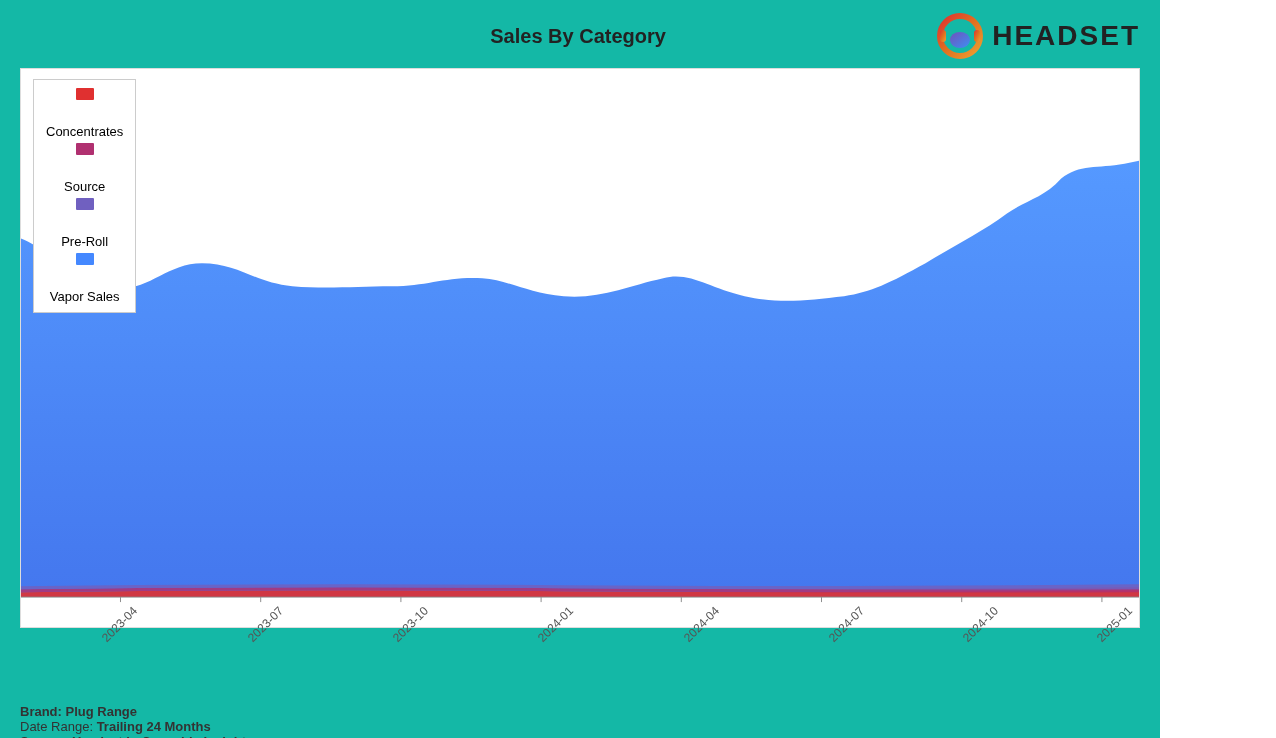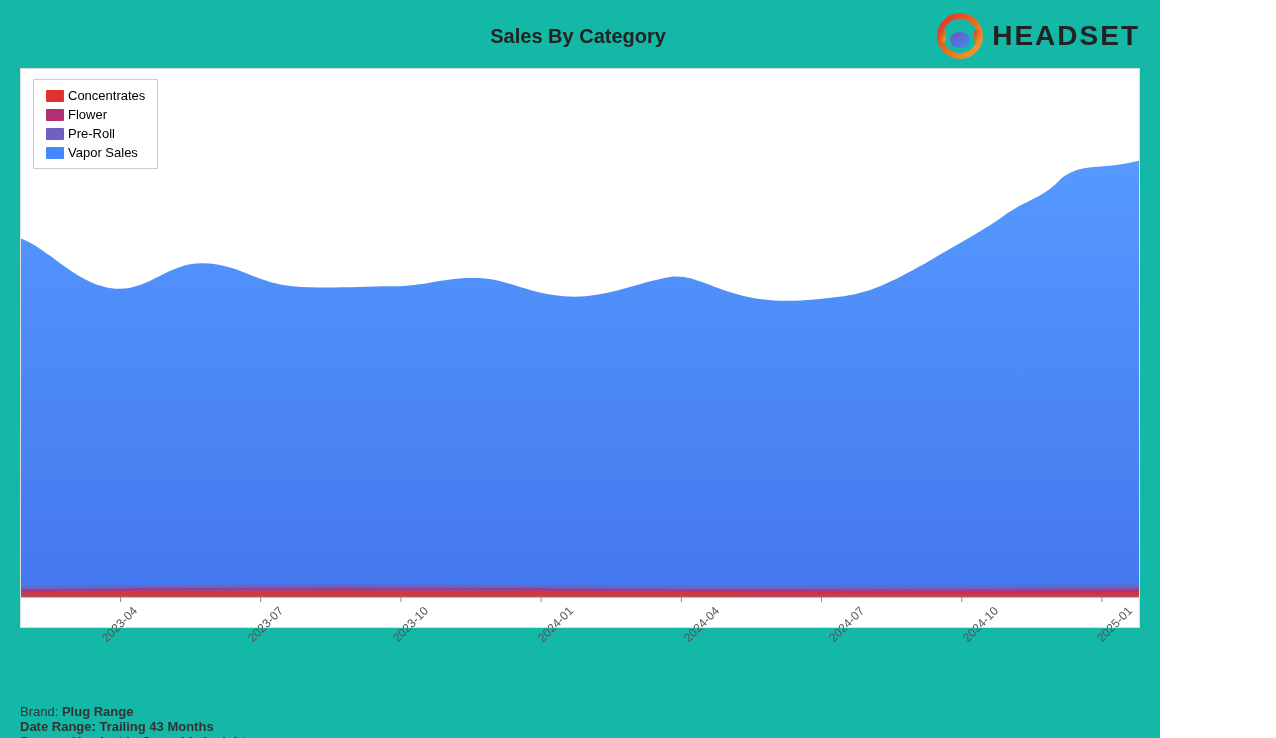--- a/index.html
+++ b/index.html
@@ -57,22 +57,23 @@
       left: 12px;
       background: #fff;
       border: 1px solid #ccc;
       padding: 8px 12px;
       z-index: 10;
       font-size: 13px;
     }
     .legend-item {
       display: flex;
       align-items: center;
-      gap: 4px;
+      gap: 24px;
       margin-bottom: 4px;
+      flex-direction: column;
     }
     .legend-item:last-child { margin-bottom: 0; }
     .legend-color {
       width: 18px;
       height: 12px;
       display: inline-block;
       border-radius: 1px;
     }
     .chart-svg {
       width: 100%;
@@ -121,21 +122,21 @@
 
   <div class="chart-wrapper">
     
     <div class="legend">
       <div class="legend-item">
         <span class="legend-color" style="background:#e03030;"></span>
         <span>Concentrates</span>
       </div>
       <div class="legend-item">
         <span class="legend-color" style="background:#b03070;"></span>
-        <span>Flower</span>
+        <span>Source</span>
       </div>
       <div class="legend-item">
         <span class="legend-color" style="background:#7060c0;"></span>
         <span>Pre-Roll</span>
       </div>
       <div class="legend-item">
         <span class="legend-color" style="background:#4488ff;"></span>
         <span>Vapor Sales</span>
       </div>
     </div>
@@ -200,25 +201,25 @@
         <span style="position:absolute;left:84%;transform:rotate(-45deg);transform-origin:top left;font-size:12px;color:#555;white-space:nowrap;">2024-10</span>
         <span style="position:absolute;left:96%;transform:rotate(-45deg);transform-origin:top left;font-size:12px;color:#555;white-space:nowrap;">2025-01</span>
       </div>
     </div>
   </div>
 
   <div style="height:68px;"></div>
 
   <div class="footer">
     <div>
-      <span style="font-weight:normal;">Brand:</span>
+      <span style="font-weight:bold;">Brand:</span>
       <span>Plug Range</span>
     </div>
     <div>
-      <span style="font-weight:bold;">Date Range:</span>
-      <span>Trailing 43 Months</span>
+      <span style="font-weight:normal;">Date Range:</span>
+      <span>Trailing 24 Months</span>
     </div>
     <div>
       <span style="font-weight:bold;">Source:</span>
       <span>Headset.io Cannabis Insights</span>
     </div>
   </div>
 </div>
 
 </body></html>

